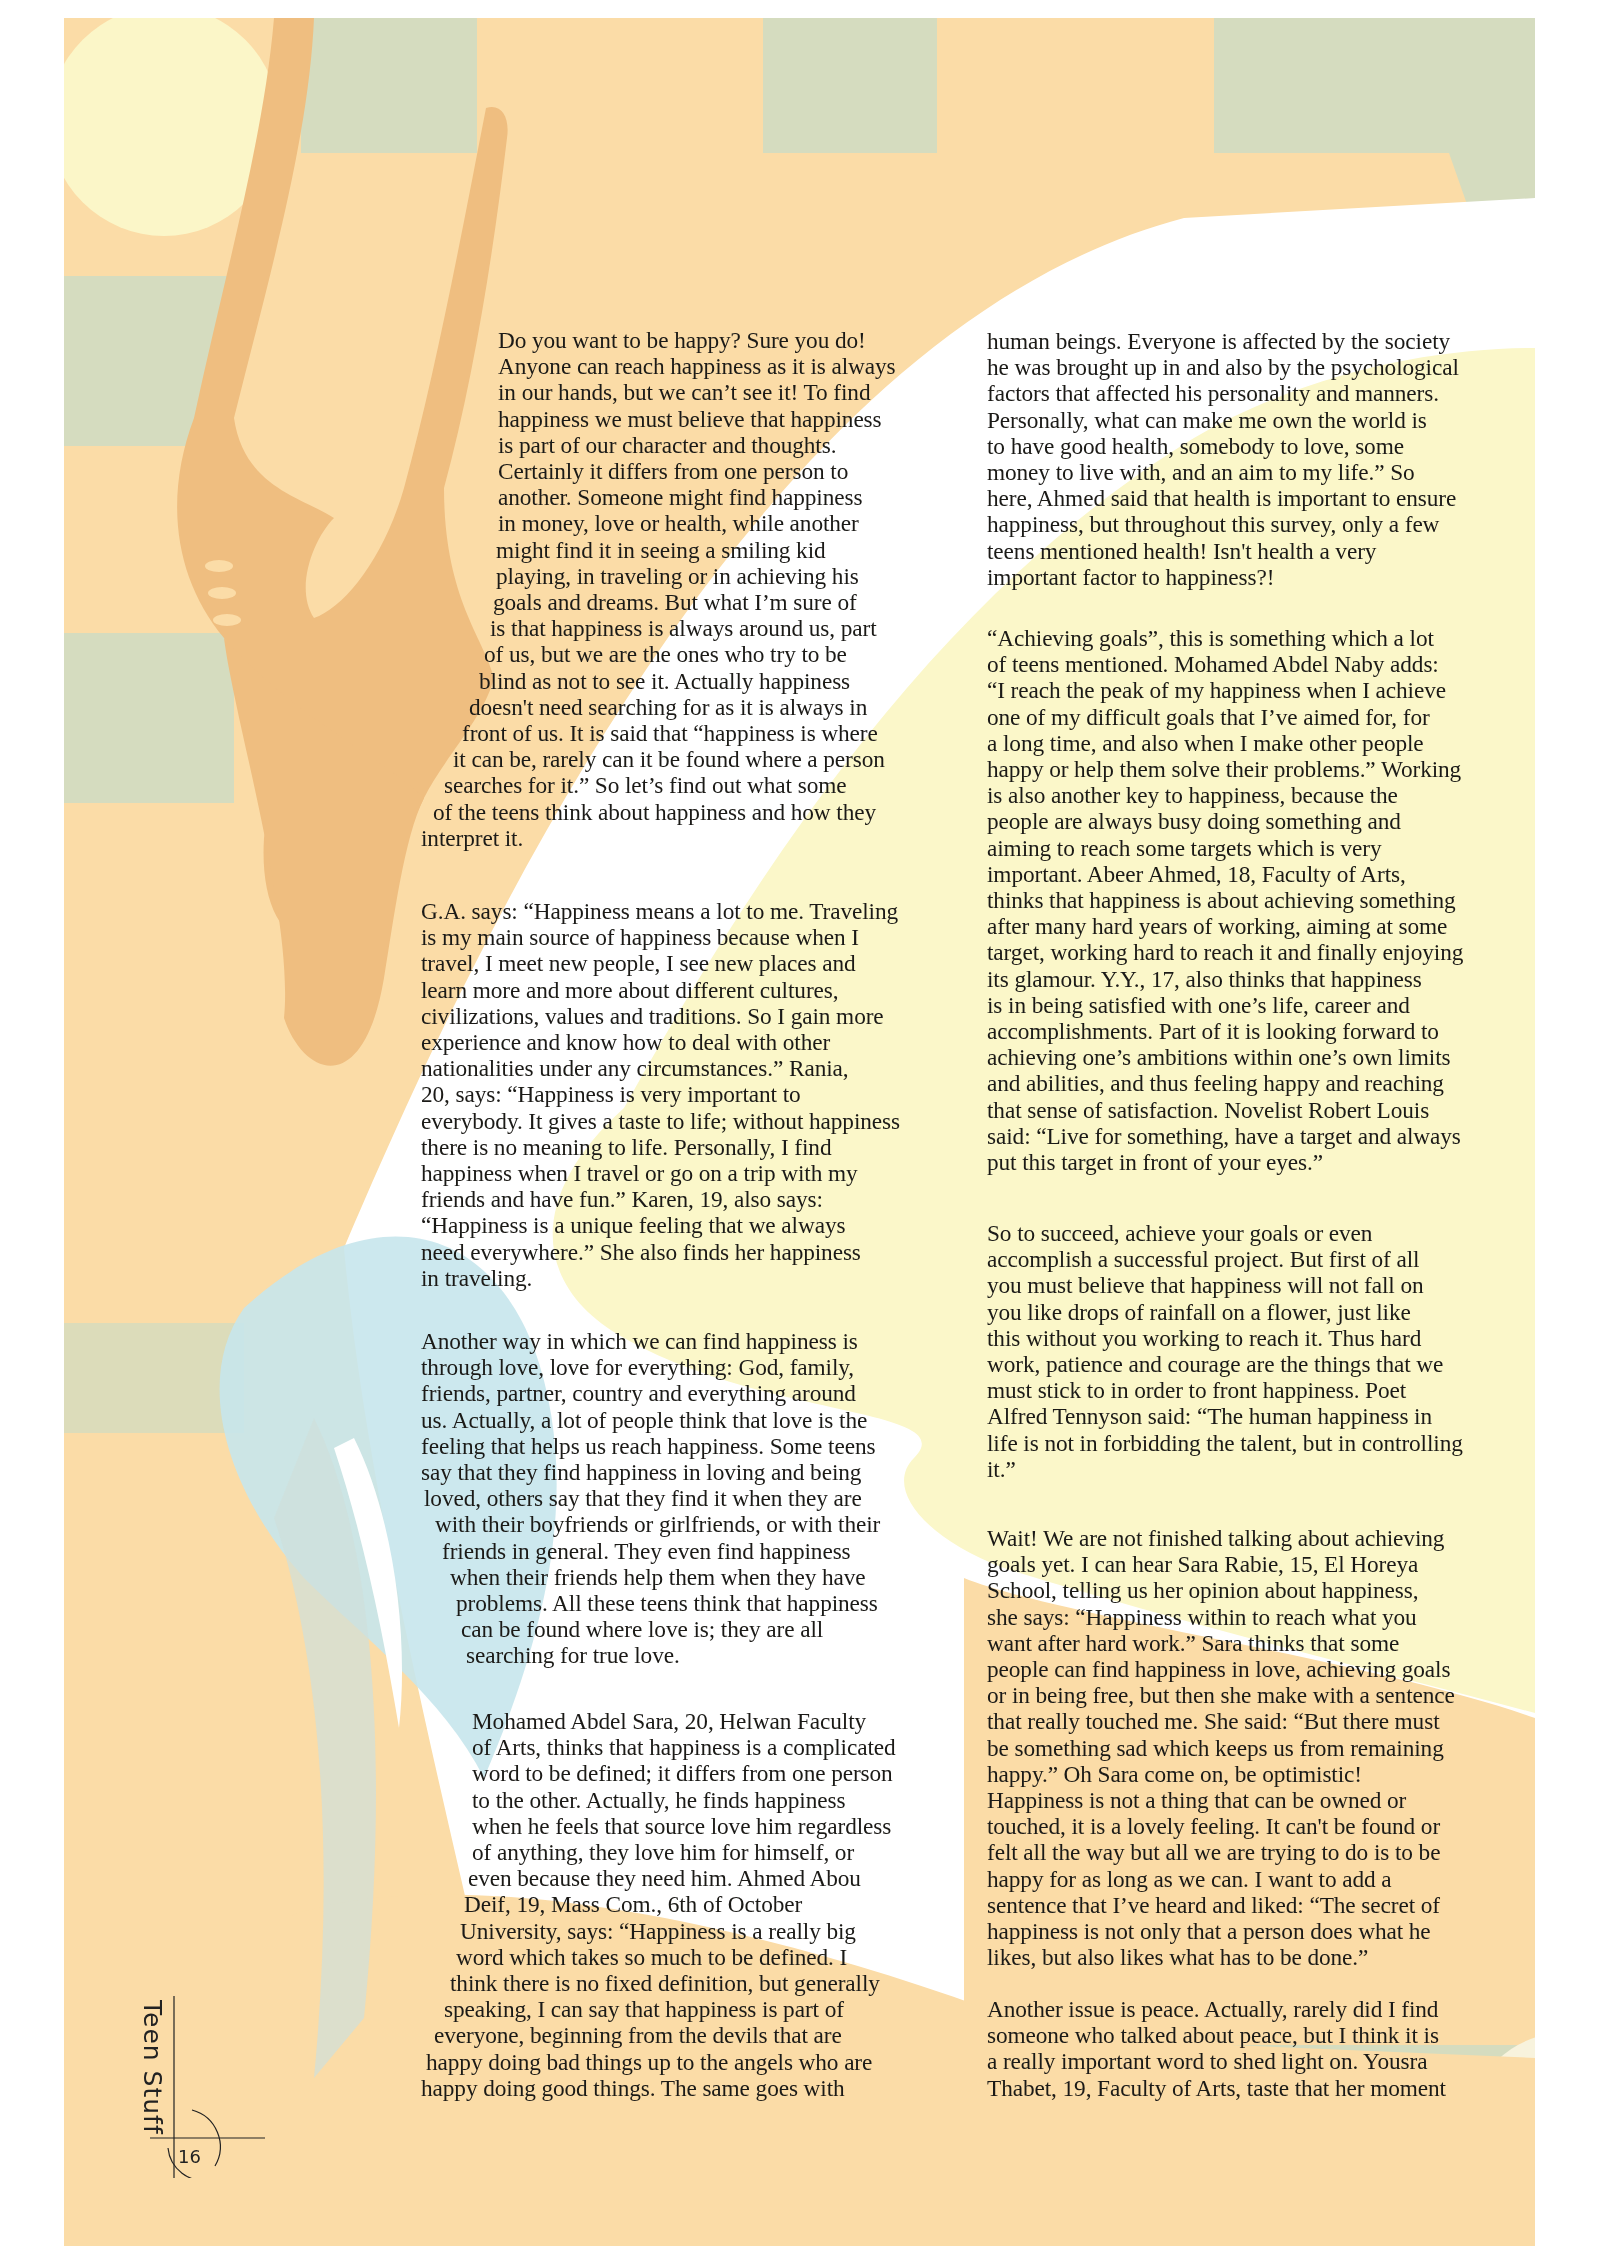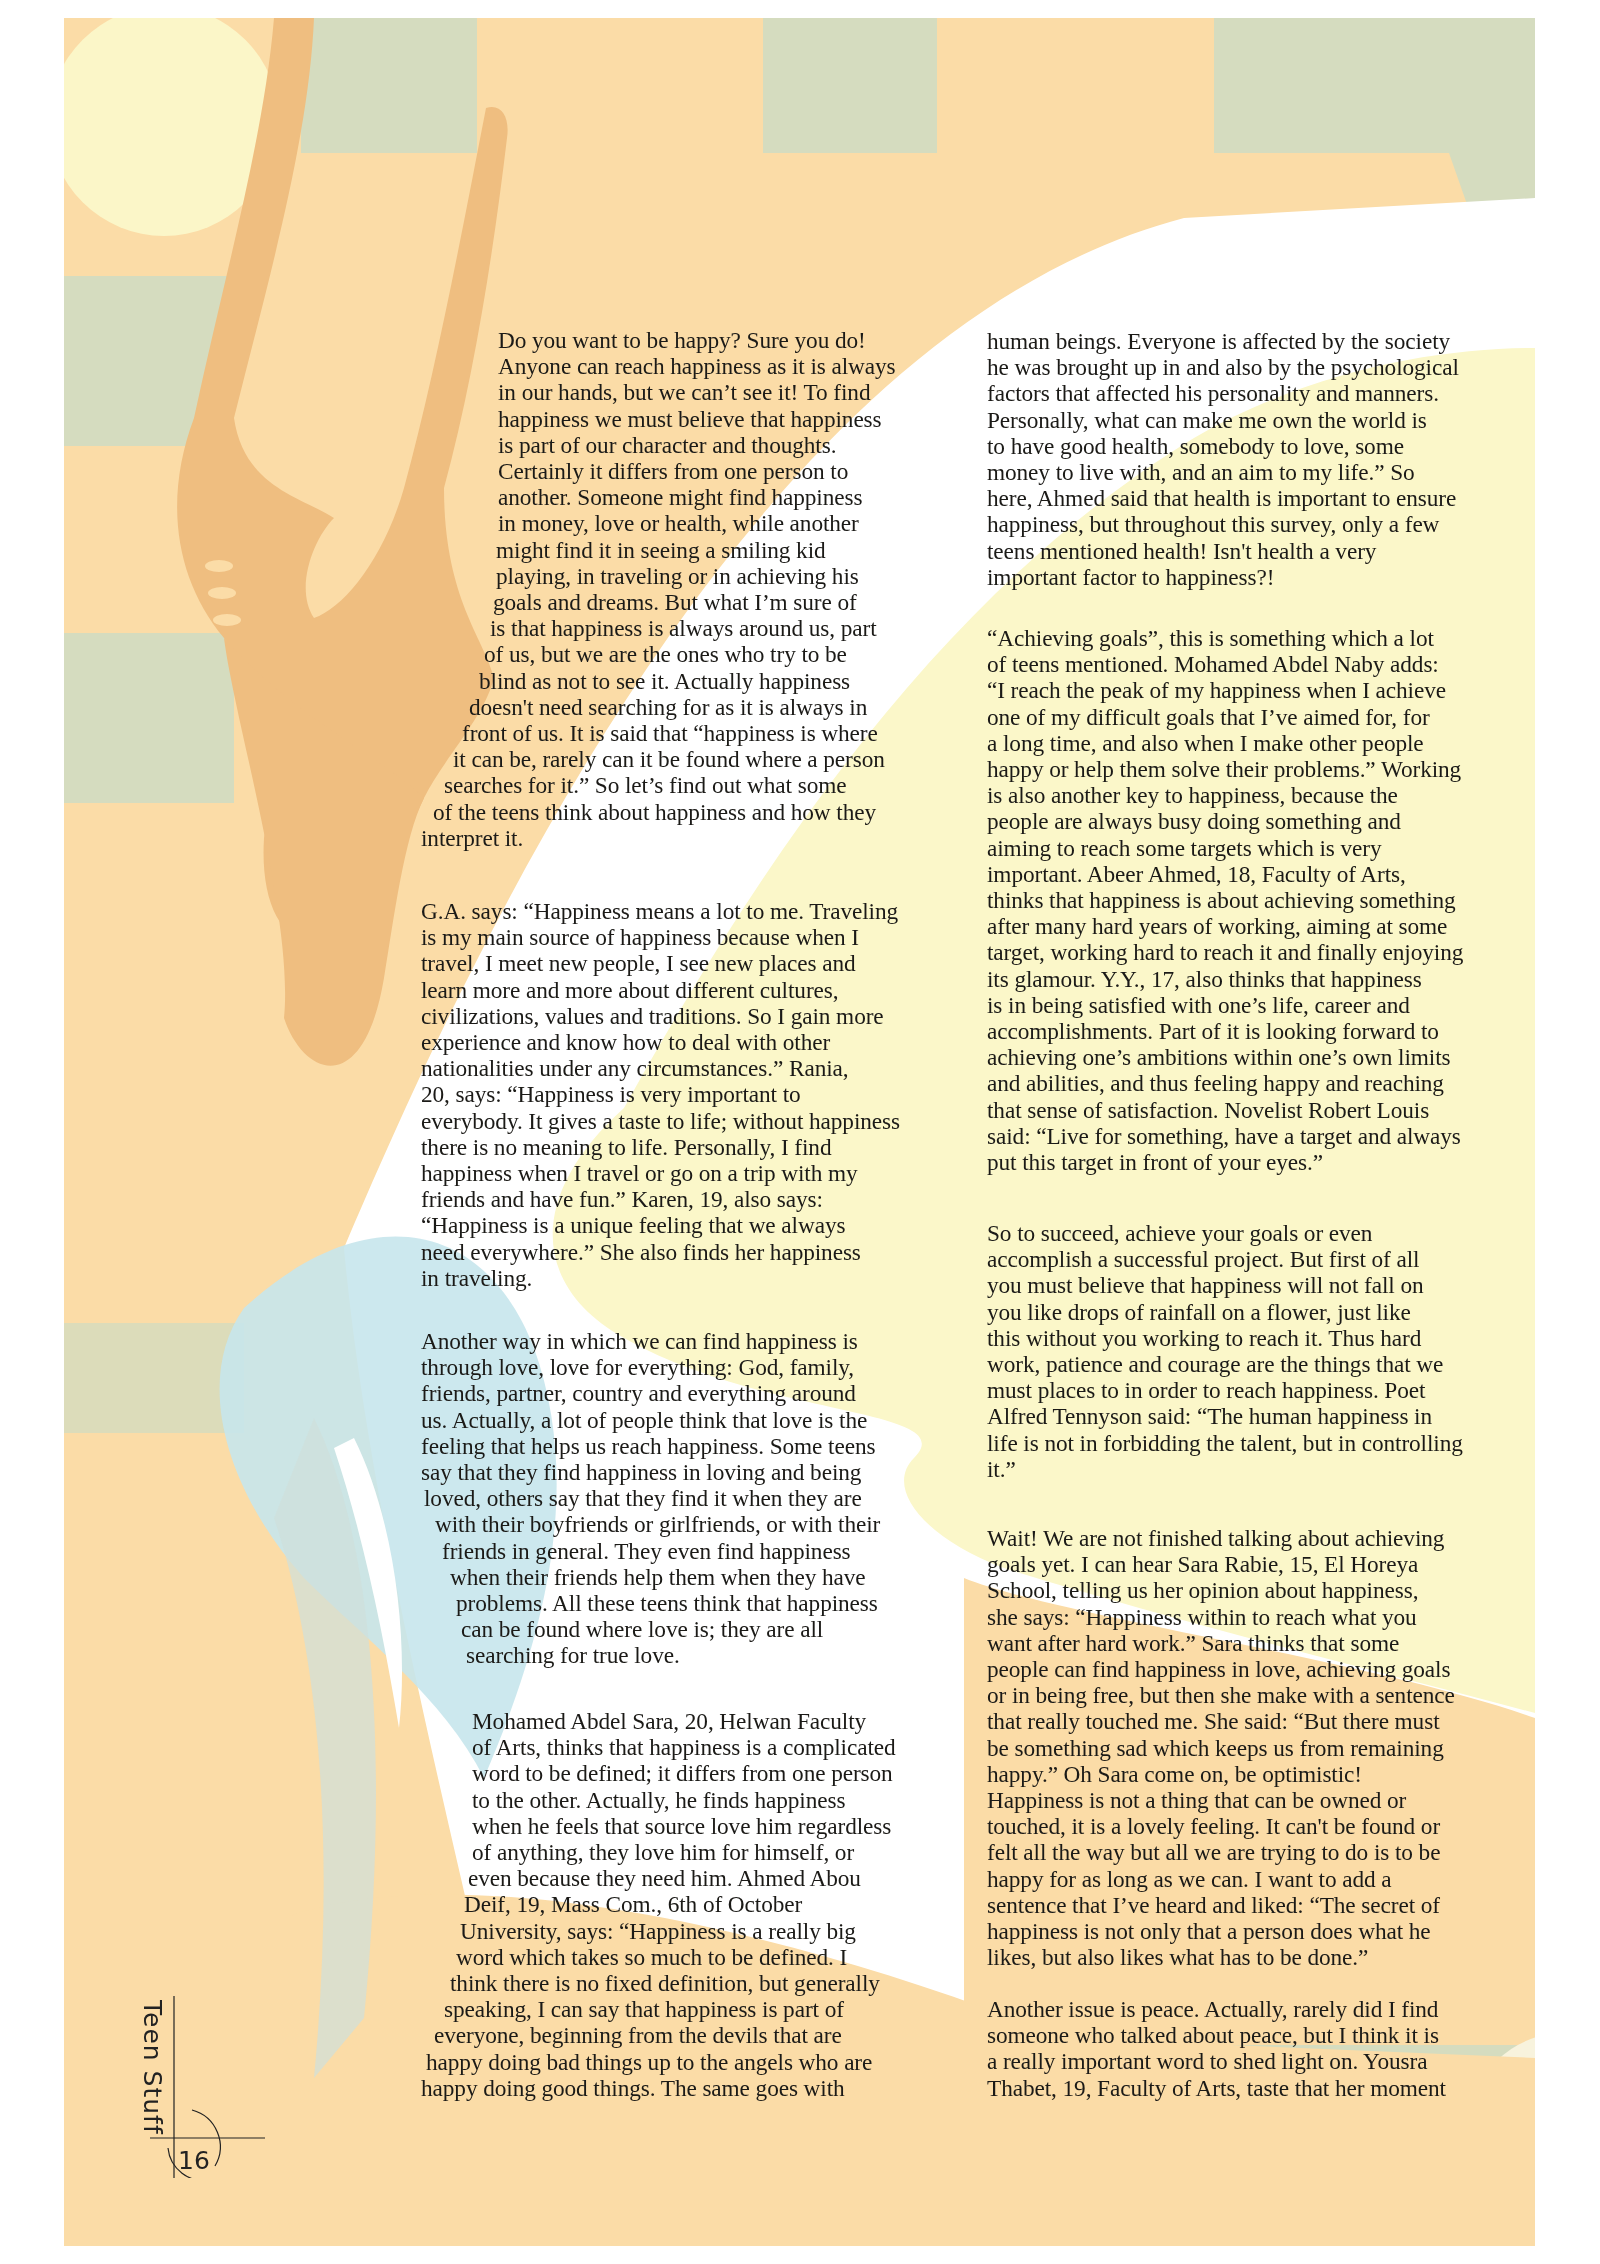--- a/index.html
+++ b/index.html
@@ -18,21 +18,21 @@
   .folio {
     position: absolute; left: 150px; top: 1988px; width: 150px; height: 190px;
   }
   .folio-title {
     position: absolute; left: 138px; top: 2000px;
     writing-mode: vertical-rl; font-family: "DejaVu Sans", sans-serif;
     font-size: 25px; letter-spacing: 1px; color: #222;
   }
   .folio-num {
     position: absolute; left: 178px; top: 2146px;
-    font-family: "DejaVu Sans", sans-serif; font-size: 25px; color: #222;
+    font-family: "DejaVu Sans", sans-serif; font-size: 18px; color: #222;
   }
 </style>
 </head>
 <body>
 
 <div class="page">
   <svg class="bg-svg" viewBox="0 0 1471 2228" preserveAspectRatio="none">
 
     <rect x="237" y="0" width="176" height="135" fill="#d5dcbf"></rect>
     <rect x="699" y="0" width="174" height="135" fill="#d5dcbf"></rect>
@@ -181,21 +181,21 @@
       <span class="ln">put this target in front of your eyes.”</span>
     </div>
 
     <div style="position:absolute; top:1202px; left:0;">
       <span class="ln">So to succeed, achieve your goals or even</span>
       <span class="ln">accomplish a successful project. But first of all</span>
       <span class="ln">you must believe that happiness will not fall on</span>
       <span class="ln">you like drops of rainfall on a flower, just like</span>
       <span class="ln">this without you working to reach it. Thus hard</span>
       <span class="ln">work, patience and courage are the things that we</span>
-      <span class="ln">must places to in order to reach happiness. Poet</span>
+      <span class="ln">must stick to in order to front happiness. Poet</span>
       <span class="ln">Alfred Tennyson said: “The human happiness in</span>
       <span class="ln">life is not in forbidding the talent, but in controlling</span>
       <span class="ln">it.”</span>
     </div>
 
     <div style="position:absolute; top:1507px; left:0;">
       <span class="ln">Wait! We are not finished talking about achieving</span>
       <span class="ln">goals yet. I can hear Sara Rabie, 15, El Horeya</span>
       <span class="ln">School, telling us her opinion about happiness,</span>
       <span class="ln">she says: “Happiness within to reach what you</span>

